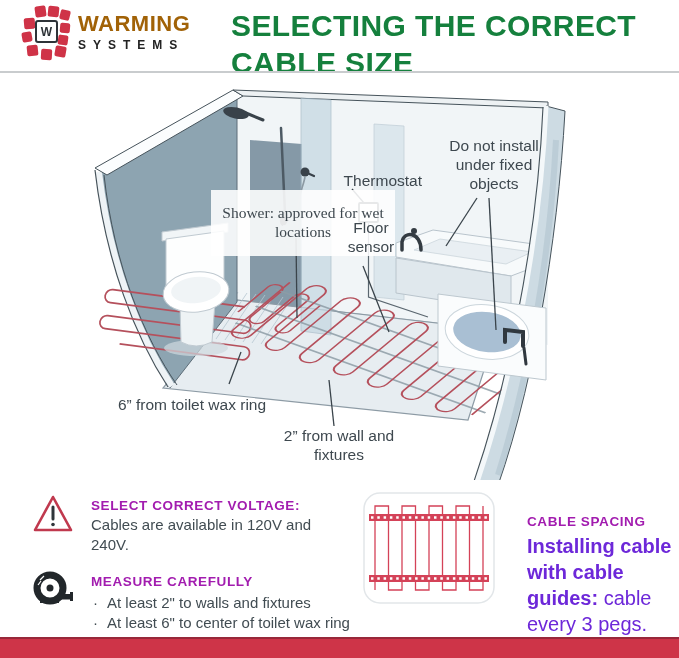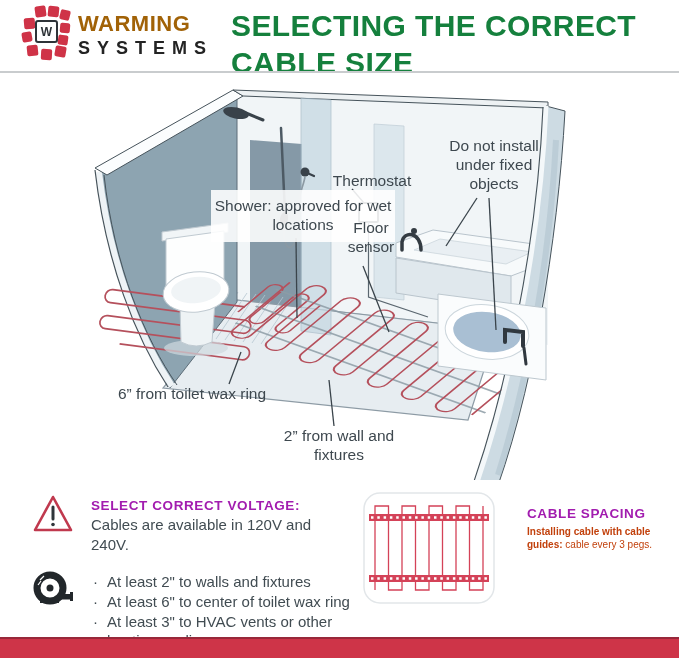--- a/index.html
+++ b/index.html
@@ -7,48 +7,48 @@
         font-family:"Liberation Sans",sans-serif;color:#3e484f;}
   
   .header{position:absolute;left:0;top:0;width:679px;height:72px;}
   .logo{position:absolute;left:22px;top:6px;width:50px;height:58px;}
   .tile{position:absolute;background:#cf3347;border-radius:2px;}
   .wtile{position:absolute;left:13px;top:14px;width:19px;height:19px;background:#fff;
          border:2.5px solid #2e3338;border-radius:3px;display:flex;align-items:center;
          justify-content:center;font-weight:700;font-size:12px;color:#2e3338;}
   .brand{position:absolute;left:78px;top:12px;}
   .brand-top{font-size:22px;font-weight:700;color:#a16207;letter-spacing:.5px;line-height:1.05;}
-  .brand-bottom{font-size:18px;font-weight:700;color:#232323;letter-spacing:7px;margin-top:3px;}
+  .brand-bottom{font-size:12px;font-weight:700;color:#232323;letter-spacing:7px;margin-top:3px;}
   .titles{position:absolute;left:231px;top:8px;width:440px;}
   .title1{font-size:22px;font-weight:700;color:#43474a;letter-spacing:.4px;line-height:1.22;}
   .title2{font-size:30px;font-weight:700;color:#15803d;letter-spacing:.4px;line-height:1.22;}
   .divider{position:absolute;left:0;top:71px;width:679px;height:2px;background:#c9ccce;}
   
   .stage{position:absolute;left:0;top:80px;width:679px;height:400px;}
   .stage svg{position:absolute;left:0;top:0;}
   .lbl{position:absolute;font-size:15.5px;line-height:1.22;color:#3e484f;text-align:center;}
-  .lbl-shower{left:211px;top:110px;width:180px;background:rgba(255,255,255,.88);padding:7px 2px;}
-  .lbl-thermostat{left:322px;top:92px;width:100px;white-space:nowrap;text-align:center;}
+  .lbl-shower{left:211px;top:110px;width:180px;background:rgba(255,255,255,.88);padding:14px 2px;font-family:Liberation Serif, serif;}
+  .lbl-thermostat{left:322px;top:92px;width:100px;white-space:nowrap;text-align:right;}
   .lbl-sensor{left:328px;top:139px;width:86px;}
   .lbl-fixed{left:434px;top:57px;width:120px;}
-  .lbl-toilet{left:116px;top:305px;width:152px;}
+  .lbl-toilet{left:116px;top:316px;width:152px;}
   .lbl-wall{left:264px;top:347px;width:150px;}
   
   .tips-left{position:absolute;left:30px;top:492px;width:322px;}
   .tip-row{display:flex;gap:15px;margin-bottom:14px;}
   .tip-icon{flex:0 0 46px;}
   .tip-heading{font-size:13.5px;font-weight:700;letter-spacing:.6px;color:#a21caf;margin-top:6px;}
   .tip-body{font-size:15px;color:#414c52;margin-top:2px;line-height:1.3;}
   ul.measure-list{margin:4px 0 0 0;padding:0;list-style:none;}
   ul.measure-list li{font-size:15px;color:#414c52;line-height:1.32;padding-left:16px;position:relative;}
   ul.measure-list li::before{content:"·";position:absolute;left:2px;top:0;color:#414c52;}
   .tips-right{position:absolute;left:363px;top:492px;width:310px;display:flex;gap:32px;}
   .spacing-panel{flex:0 0 132px;}
   .spacing-text{padding-top:6px;}
-  .spacing-body{font-size:10px;color:#c2410c;margin-top:4px;line-height:1.3;width:150px;}
+  .spacing-body{font-size:20px;color:#6d28d9;margin-top:4px;line-height:1.3;width:150px;}
   .spacing-body b{font-weight:700;}
   
   .footer-bar{position:absolute;left:0;top:637px;width:679px;height:21px;background:#ce3448;
               border-top:2px solid #98283a;box-sizing:border-box;}
 </style>
 </head>
 <body>
 
 <div class="page">
 
@@ -197,20 +197,21 @@
         <svg width="46" height="46" viewBox="0 0 46 46">
           <circle cx="20" cy="20" r="13" fill="none" stroke="#22272b" stroke-width="7"></circle>
           <circle cx="20" cy="20" r="3.5" fill="#22272b"></circle>
           <rect x="10" y="30" width="19" height="5" fill="#22272b"></rect>
           <rect x="28" y="26" width="13" height="5.5" fill="#22272b"></rect>
           <rect x="40" y="24" width="3" height="9" fill="#22272b"></rect>
           <path d="M10,12 L14,8 M8,17 L11,13" stroke="#ffffff" stroke-width="1.2"></path>
         </svg>
       </div>
       <div>
+        <div class="tip-heading">MEASURE CAREFULLY</div>
         <ul class="measure-list">
           <li>At least 2" to walls and fixtures</li>
           <li>At least 6" to center of toilet wax ring</li>
           <li>At least 3" to HVAC vents or other heating appliances</li>
         </ul>
       </div>
     </div>
   </div>
 
   <div class="tips-right">
@@ -218,19 +219,19 @@
       <svg width="132" height="112" viewBox="0 0 132 112">
         <rect x="1" y="1" width="130" height="110" rx="16" fill="#ffffff" stroke="#e2e6e9" stroke-width="1.5"></rect>
         <path d="M12,98 L12,14 L25.5,14 L25.5,98 L39,98 L39,14 L52.5,14 L52.5,98 L66,98 L66,14 L79.5,14 L79.5,98 L93,98 L93,14 L106.5,14 L106.5,98 L120,98 L120,14" stroke="#d44258" stroke-width="1.3" fill="none"></path>
         <rect x="6" y="22" width="120" height="7" fill="#d44258"></rect>
         <rect x="6" y="83" width="120" height="7" fill="#d44258"></rect>
         <line x1="8" y1="25.5" x2="126" y2="25.5" stroke="#ffffff" stroke-width="2.4" stroke-dasharray="2.5 3.8"></line>
         <line x1="8" y1="86.5" x2="126" y2="86.5" stroke="#ffffff" stroke-width="2.4" stroke-dasharray="2.5 3.8"></line>
       </svg>
     </div>
     <div class="spacing-text">
-      <div class="tip-heading" style="margin-top:8px">CABLE SPACING</div>
+      <div class="tip-heading" style="margin-top:16px">CABLE SPACING</div>
       <div class="spacing-body"><b>Installing cable with cable guides:</b><span> cable every 3 pegs.</span></div>
     </div>
   </div>
 
   <div class="footer-bar"></div>
 </div>
 
 </body></html>

